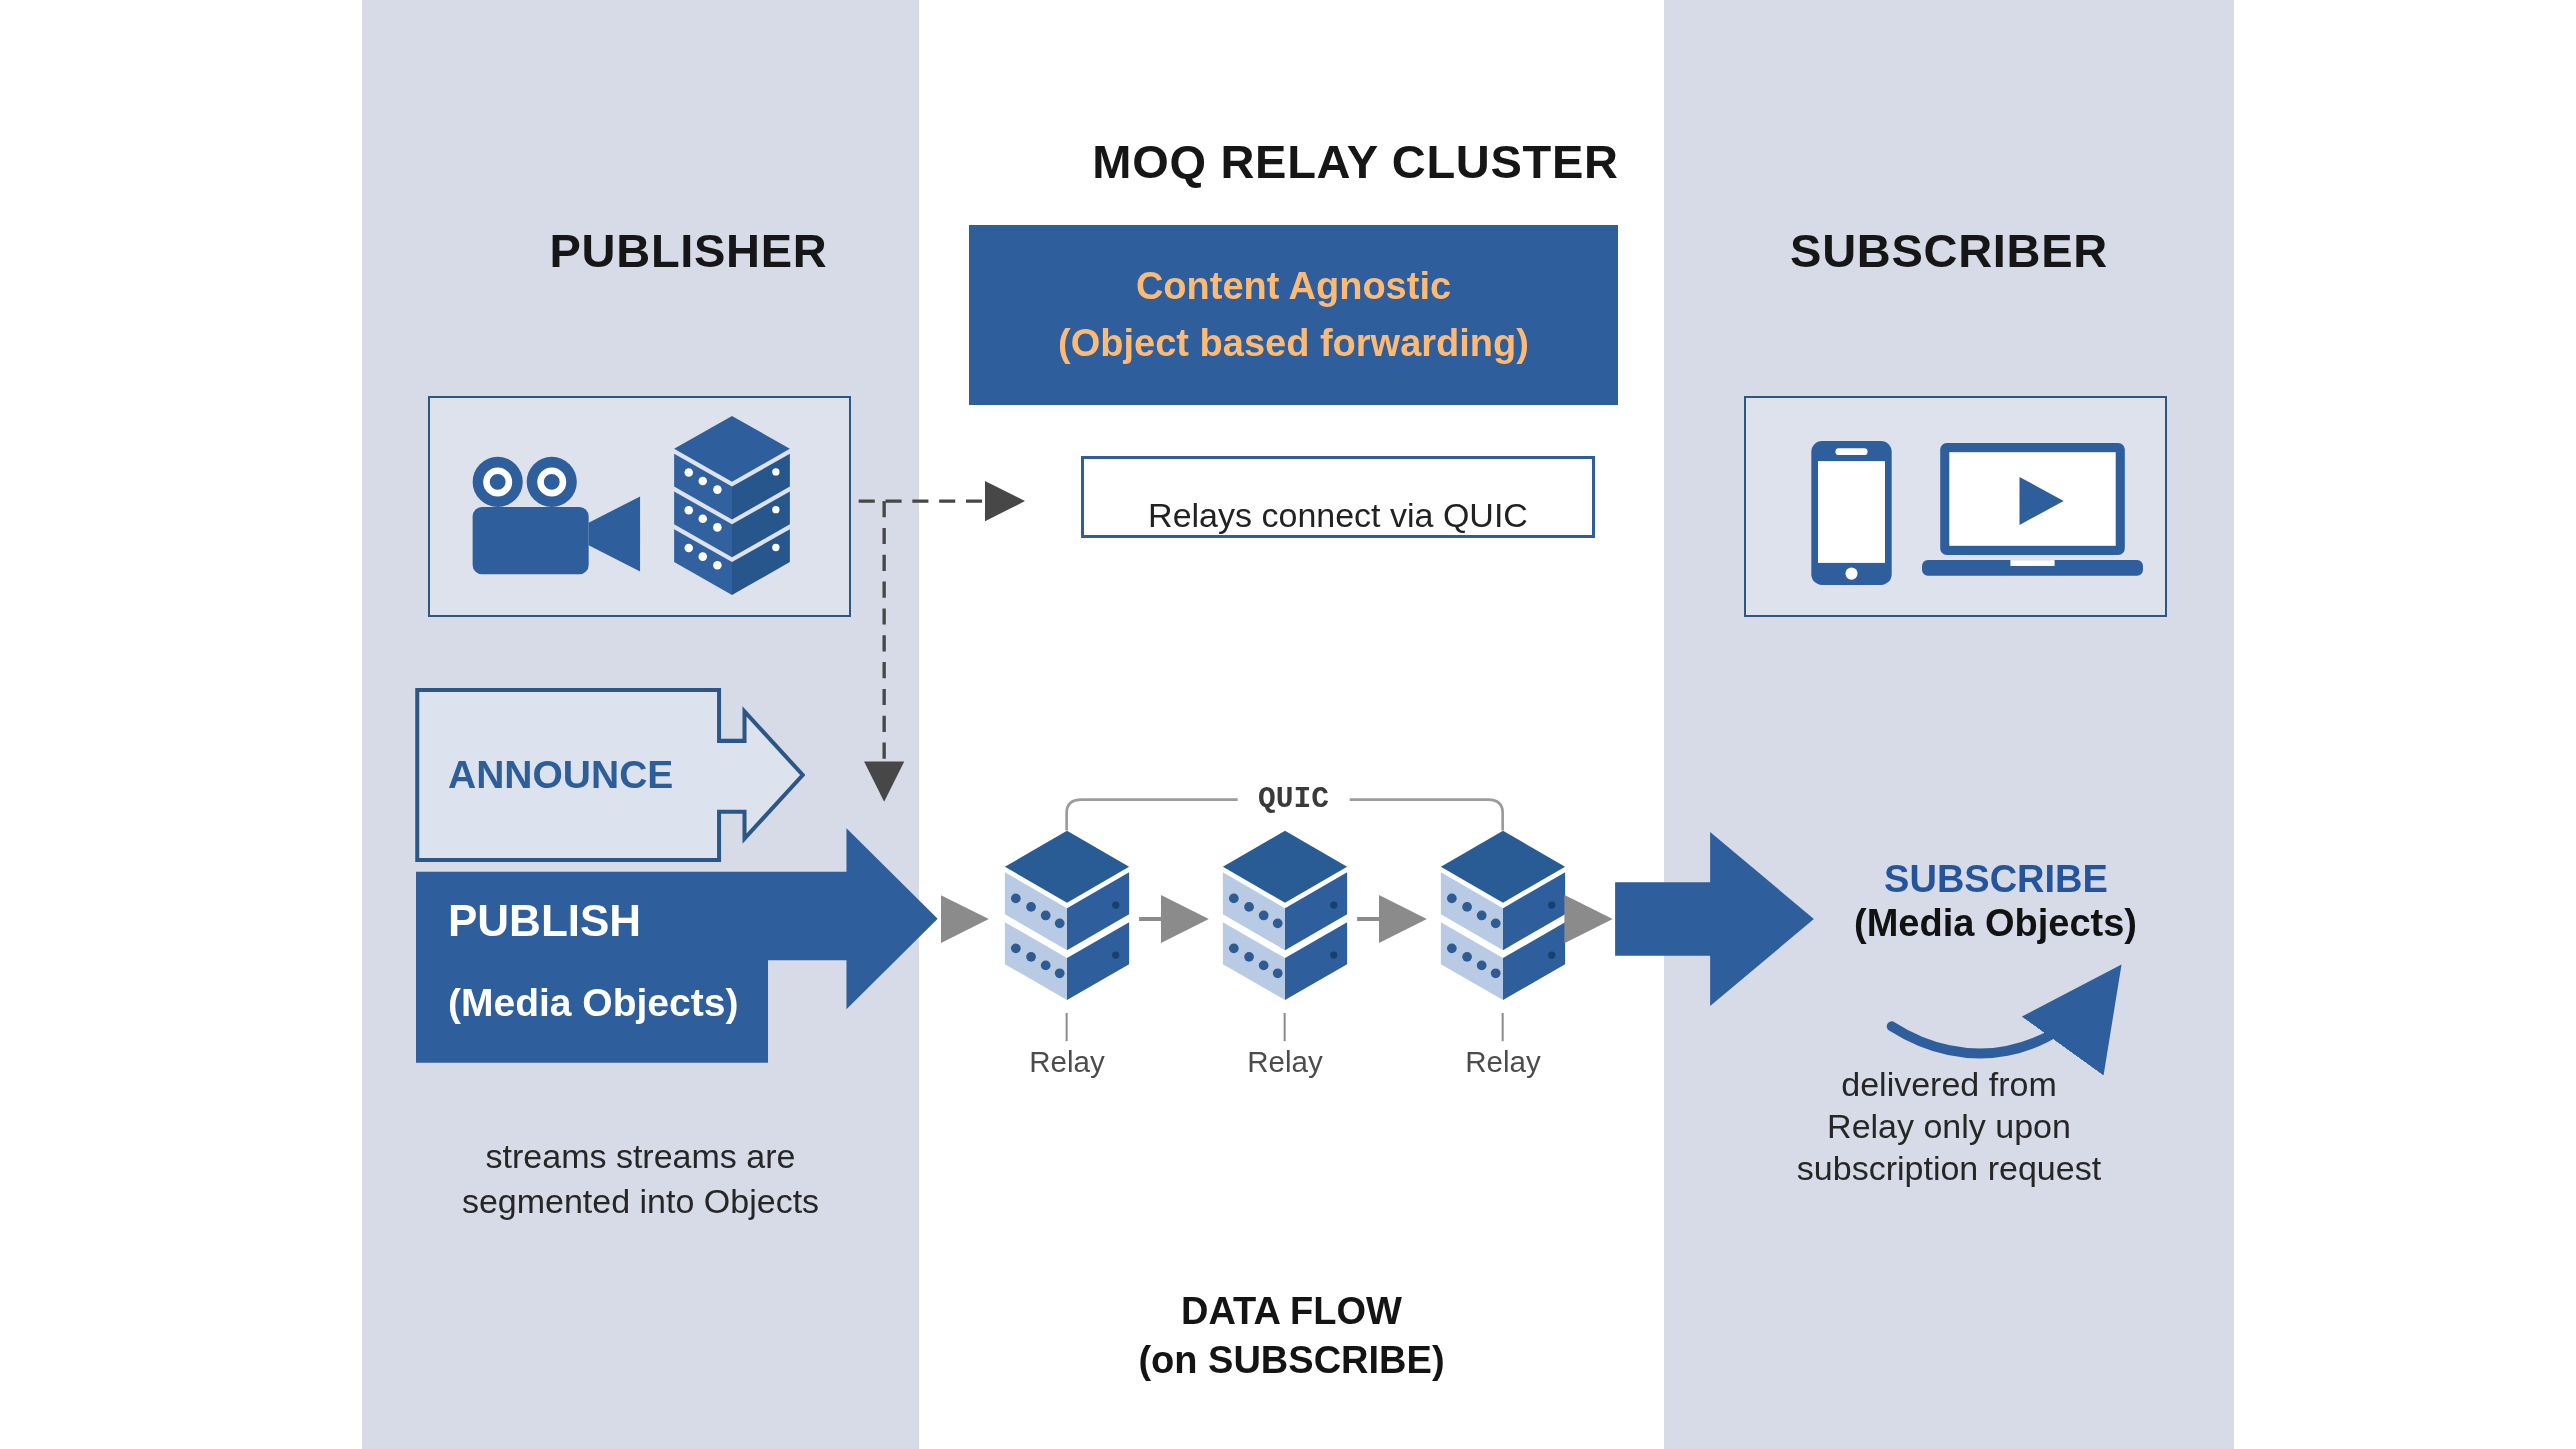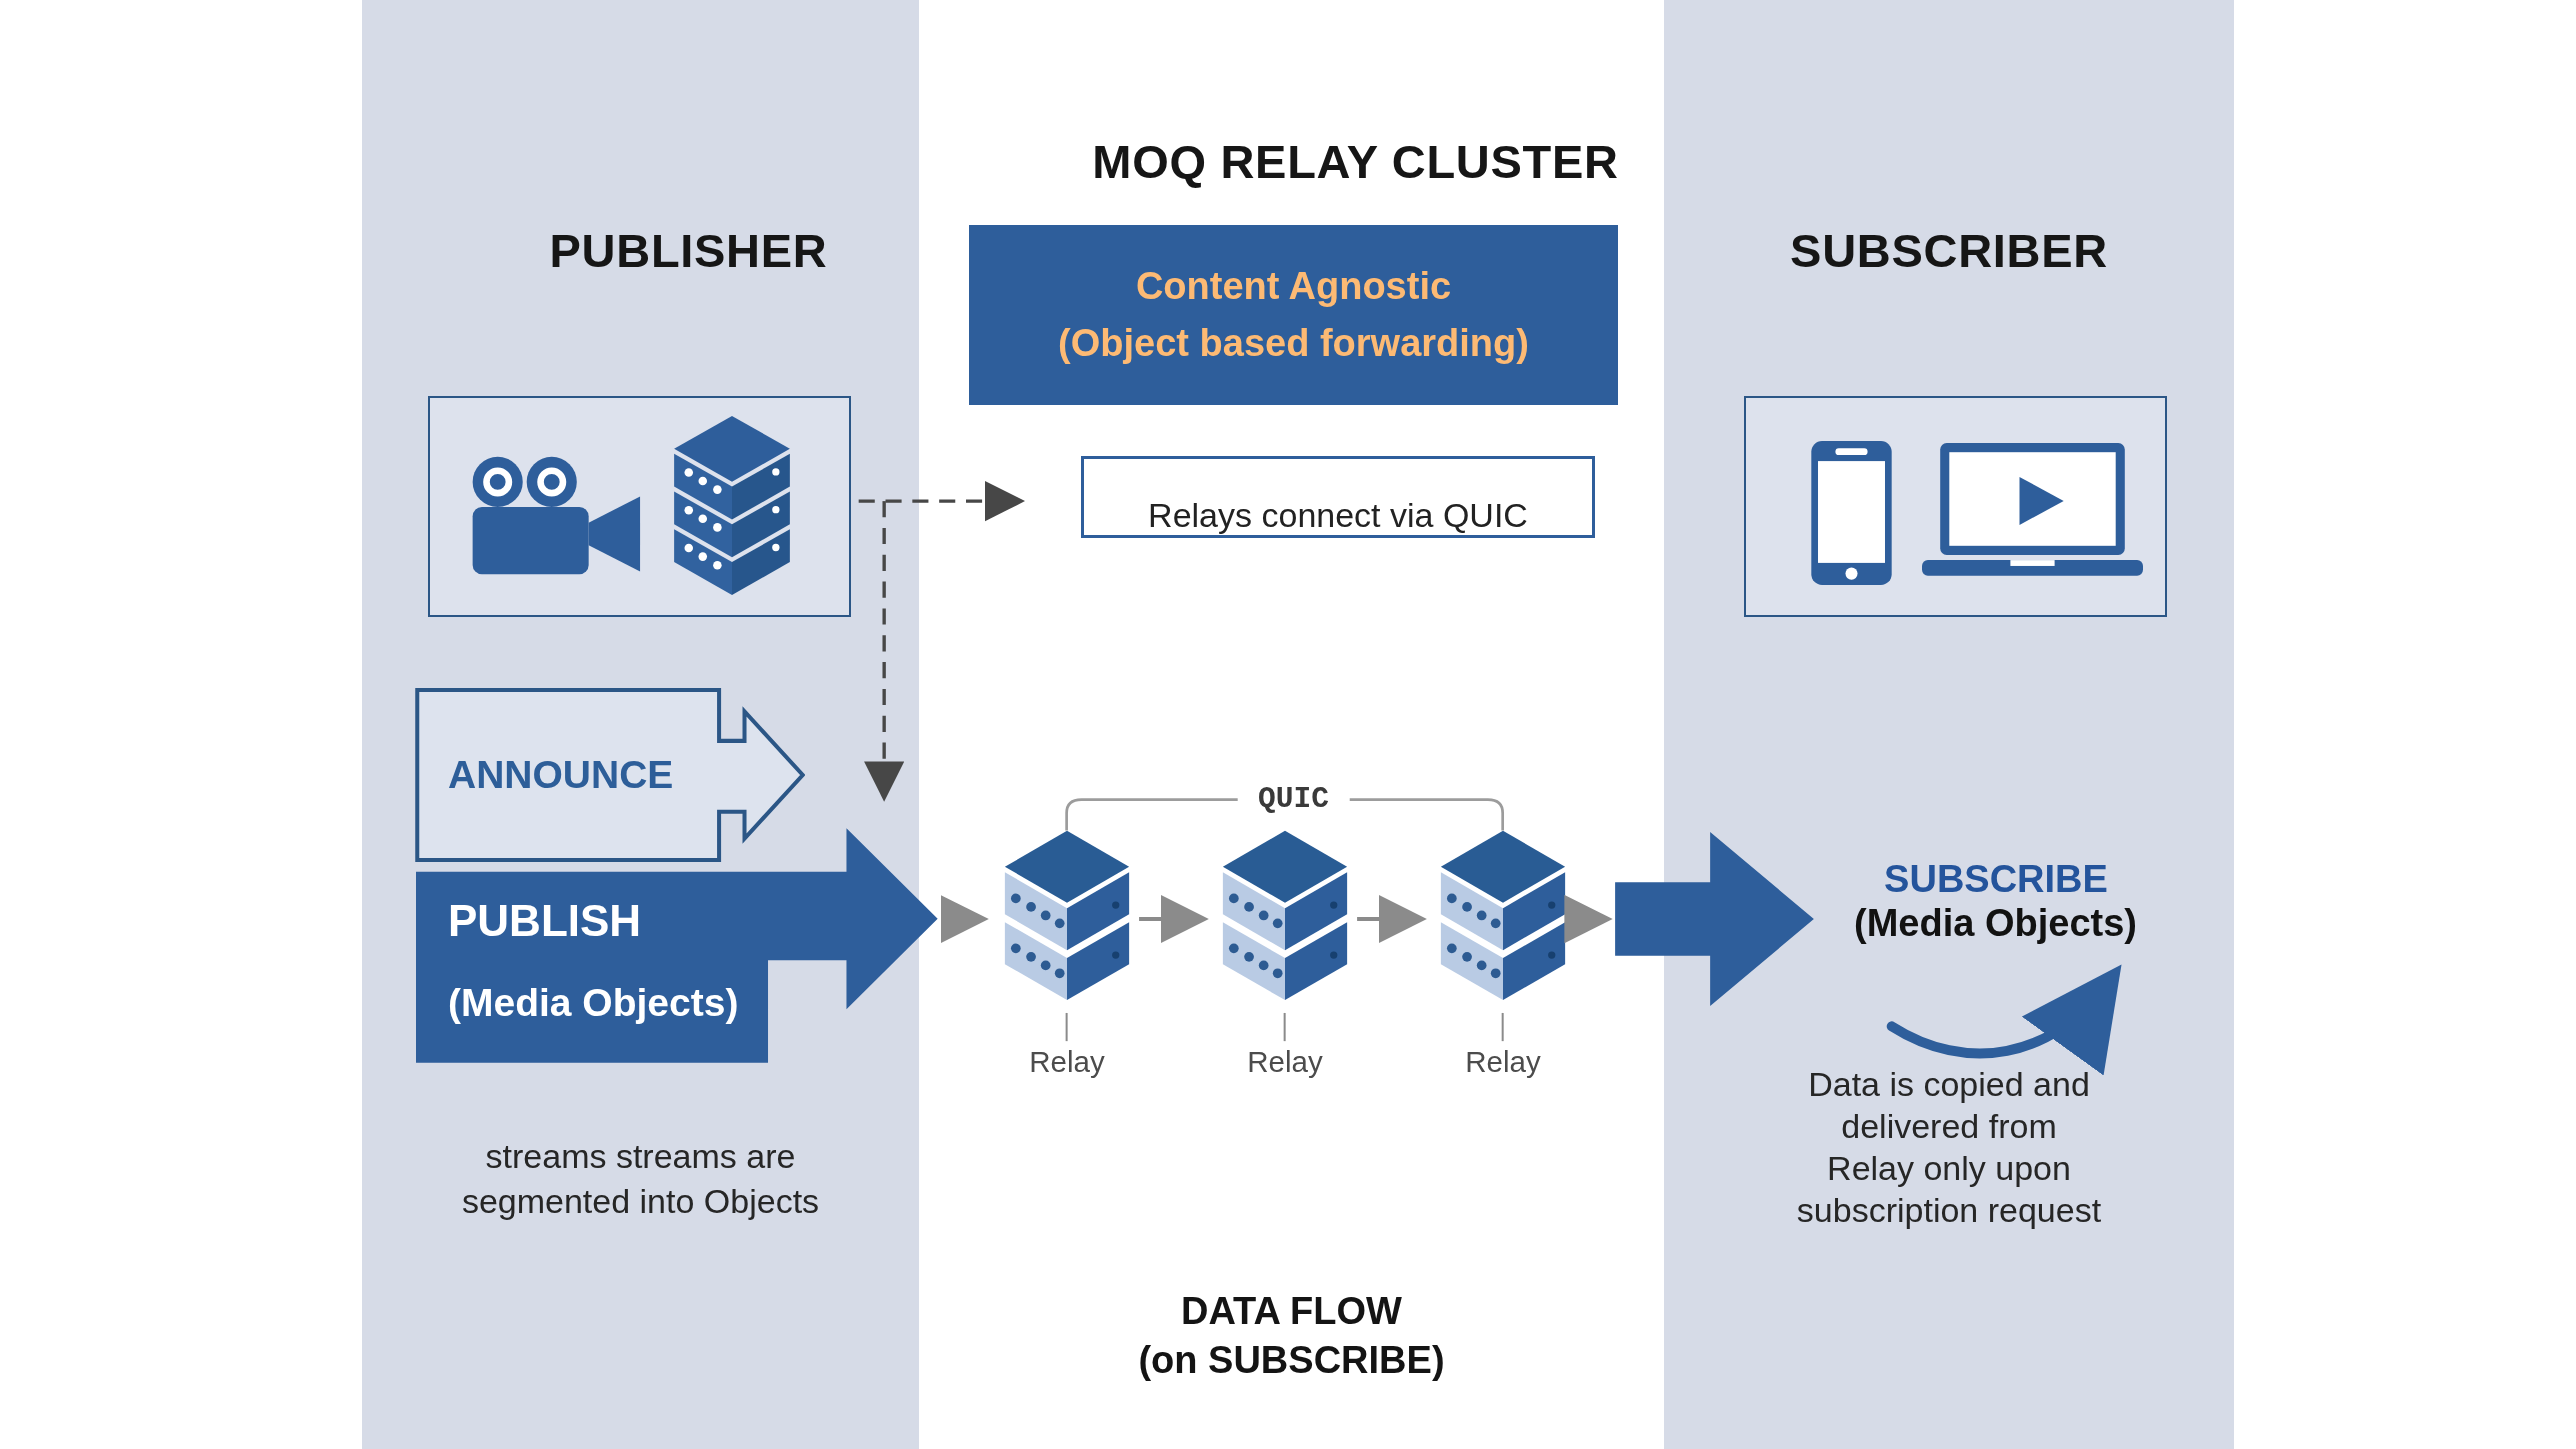--- a/index.html
+++ b/index.html
@@ -161,21 +161,20 @@
 
 <div id="quic-label">QUIC</div>
 
 <svg class="abs" style="left:1615px;top:832px;" width="201" height="174" viewBox="0 0 300 260">
   <polygon points="0,75 142,75 142,0 297,130 142,260 142,185 0,185" fill="#2e5e9b"></polygon>
 </svg>
 <div class="arrow-text" id="subscribe-label">SUBSCRIBE</div>
 <div class="arrow-text" id="subscribe-sublabel">(Media Objects)</div>
 
 <div class="note" id="sub-note">
-  <div>Data is copied and</div>
   <div>delivered from</div>
   <div>Relay only upon</div>
   <div>subscription request</div>
 </div>
 
 <div id="dataflow">
   <div>DATA FLOW</div>
   <div>(on SUBSCRIBE)</div>
 </div>
 

